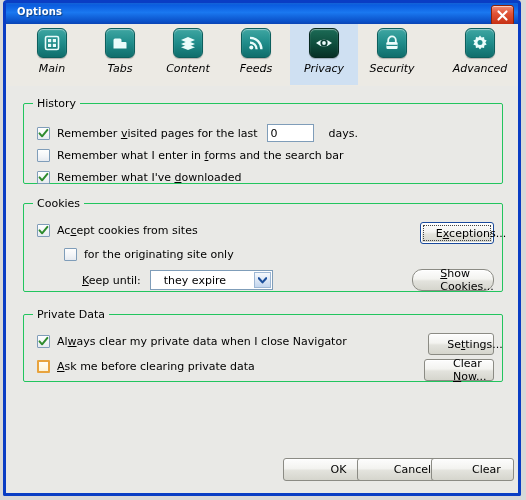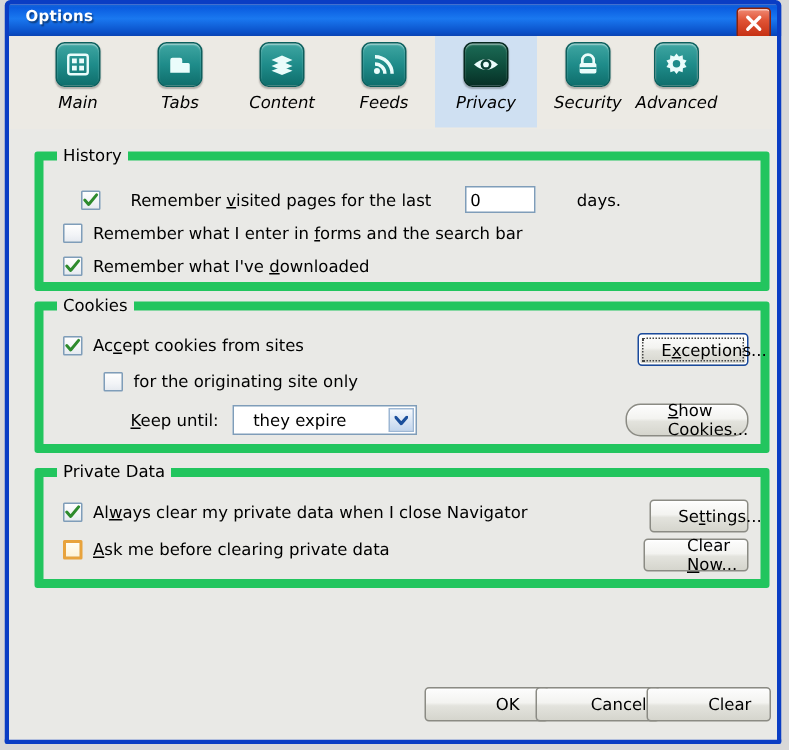--- a/index.html
+++ b/index.html
@@ -65,21 +65,21 @@
     background:linear-gradient(to bottom,#1c6b56 0%,#0e4d3c 55%,#073026 100%);
     border-color:#06281f;
   }
   .tablabel{margin-top:4px;font-size:11px;color:#000;white-space:nowrap;font-style:italic;}
 
   
   #content{position:absolute;left:0;top:83px;width:512px;height:404px;background:#e9e9e6;}
 
   fieldset.group{
     position:absolute;
-    border:6px solid #22c55e;
+    border:1px solid #22c55e;
     border-radius:2px;
     margin:0;padding:0;
     background:transparent;
   }
   fieldset.group > legend{
     margin-left:9px;padding:0 4px;font-size:11px;color:#000;
   }
   .row{position:absolute;display:flex;align-items:center;}
   .lbl{font-size:11px;color:#000;white-space:nowrap;}
   u{text-decoration:underline;}
@@ -210,37 +210,37 @@
       <div class="tabicon">
         <svg width="18" height="18" viewBox="0 0 18 18">
           <path d="M5.2 8 L5.2 6.2 A3.8 3.8 0 0 1 12.8 6.2 L12.8 8" fill="none" stroke="#eafcfb" stroke-width="1.8"></path>
           <rect x="3.4" y="8" width="11.2" height="7" rx="1.2" fill="#eafcfb"></rect>
           <rect x="3.4" y="10.8" width="11.2" height="1.2" fill="#1f8c8a"></rect>
         </svg>
       </div>
       <span class="tablabel">Security</span>
     </div>
 
-    <div class="tab" style="left:411px;">
+    <div class="tab" style="left:440px;">
       <div class="tabicon">
         <svg width="18" height="18" viewBox="0 0 18 18">
           <path d="M9 1.6 L10.6 3.6 L13.1 2.9 L13.3 5.5 L15.7 6.4 L14.3 8.5 L15.7 10.6 L13.3 11.5 L13.1 14.1 L10.6 13.4 L9 15.4 L7.4 13.4 L4.9 14.1 L4.7 11.5 L2.3 10.6 L3.7 8.5 L2.3 6.4 L4.7 5.5 L4.9 2.9 L7.4 3.6 Z" fill="#eafcfb"></path>
           <circle cx="9" cy="8.5" r="2.5" fill="#1f8c8a"></circle>
         </svg>
       </div>
       <span class="tablabel">Advanced</span>
     </div>
   </div>
 
   <div id="content">
 
     <fieldset class="group" style="left:17px;top:11px;width:478px;height:85px;">
       <legend>History</legend>
 
-      <div class="row" style="left:25px;top:14px;gap:13px;">
+      <div class="row" style="left:13px;top:14px;">
         <span class="cb checked">
           <svg width="11" height="11" viewBox="0 0 11 11">
               <path d="M1.5 5.4 L4.1 8.3 L9.4 1.9" fill="none" stroke="#2e8b2e" stroke-width="2" stroke-linecap="round" stroke-linejoin="round"></path>
             </svg>
         </span>
         <span class="lbl" style="margin-left:7px;"><span>Remember </span><u>v</u><span>isited pages for the last</span></span>
         <input class="txt" style="margin-left: 9px;" value="0">
         <span class="lbl" style="margin-left:15px;">days.</span>
       </div>
 

